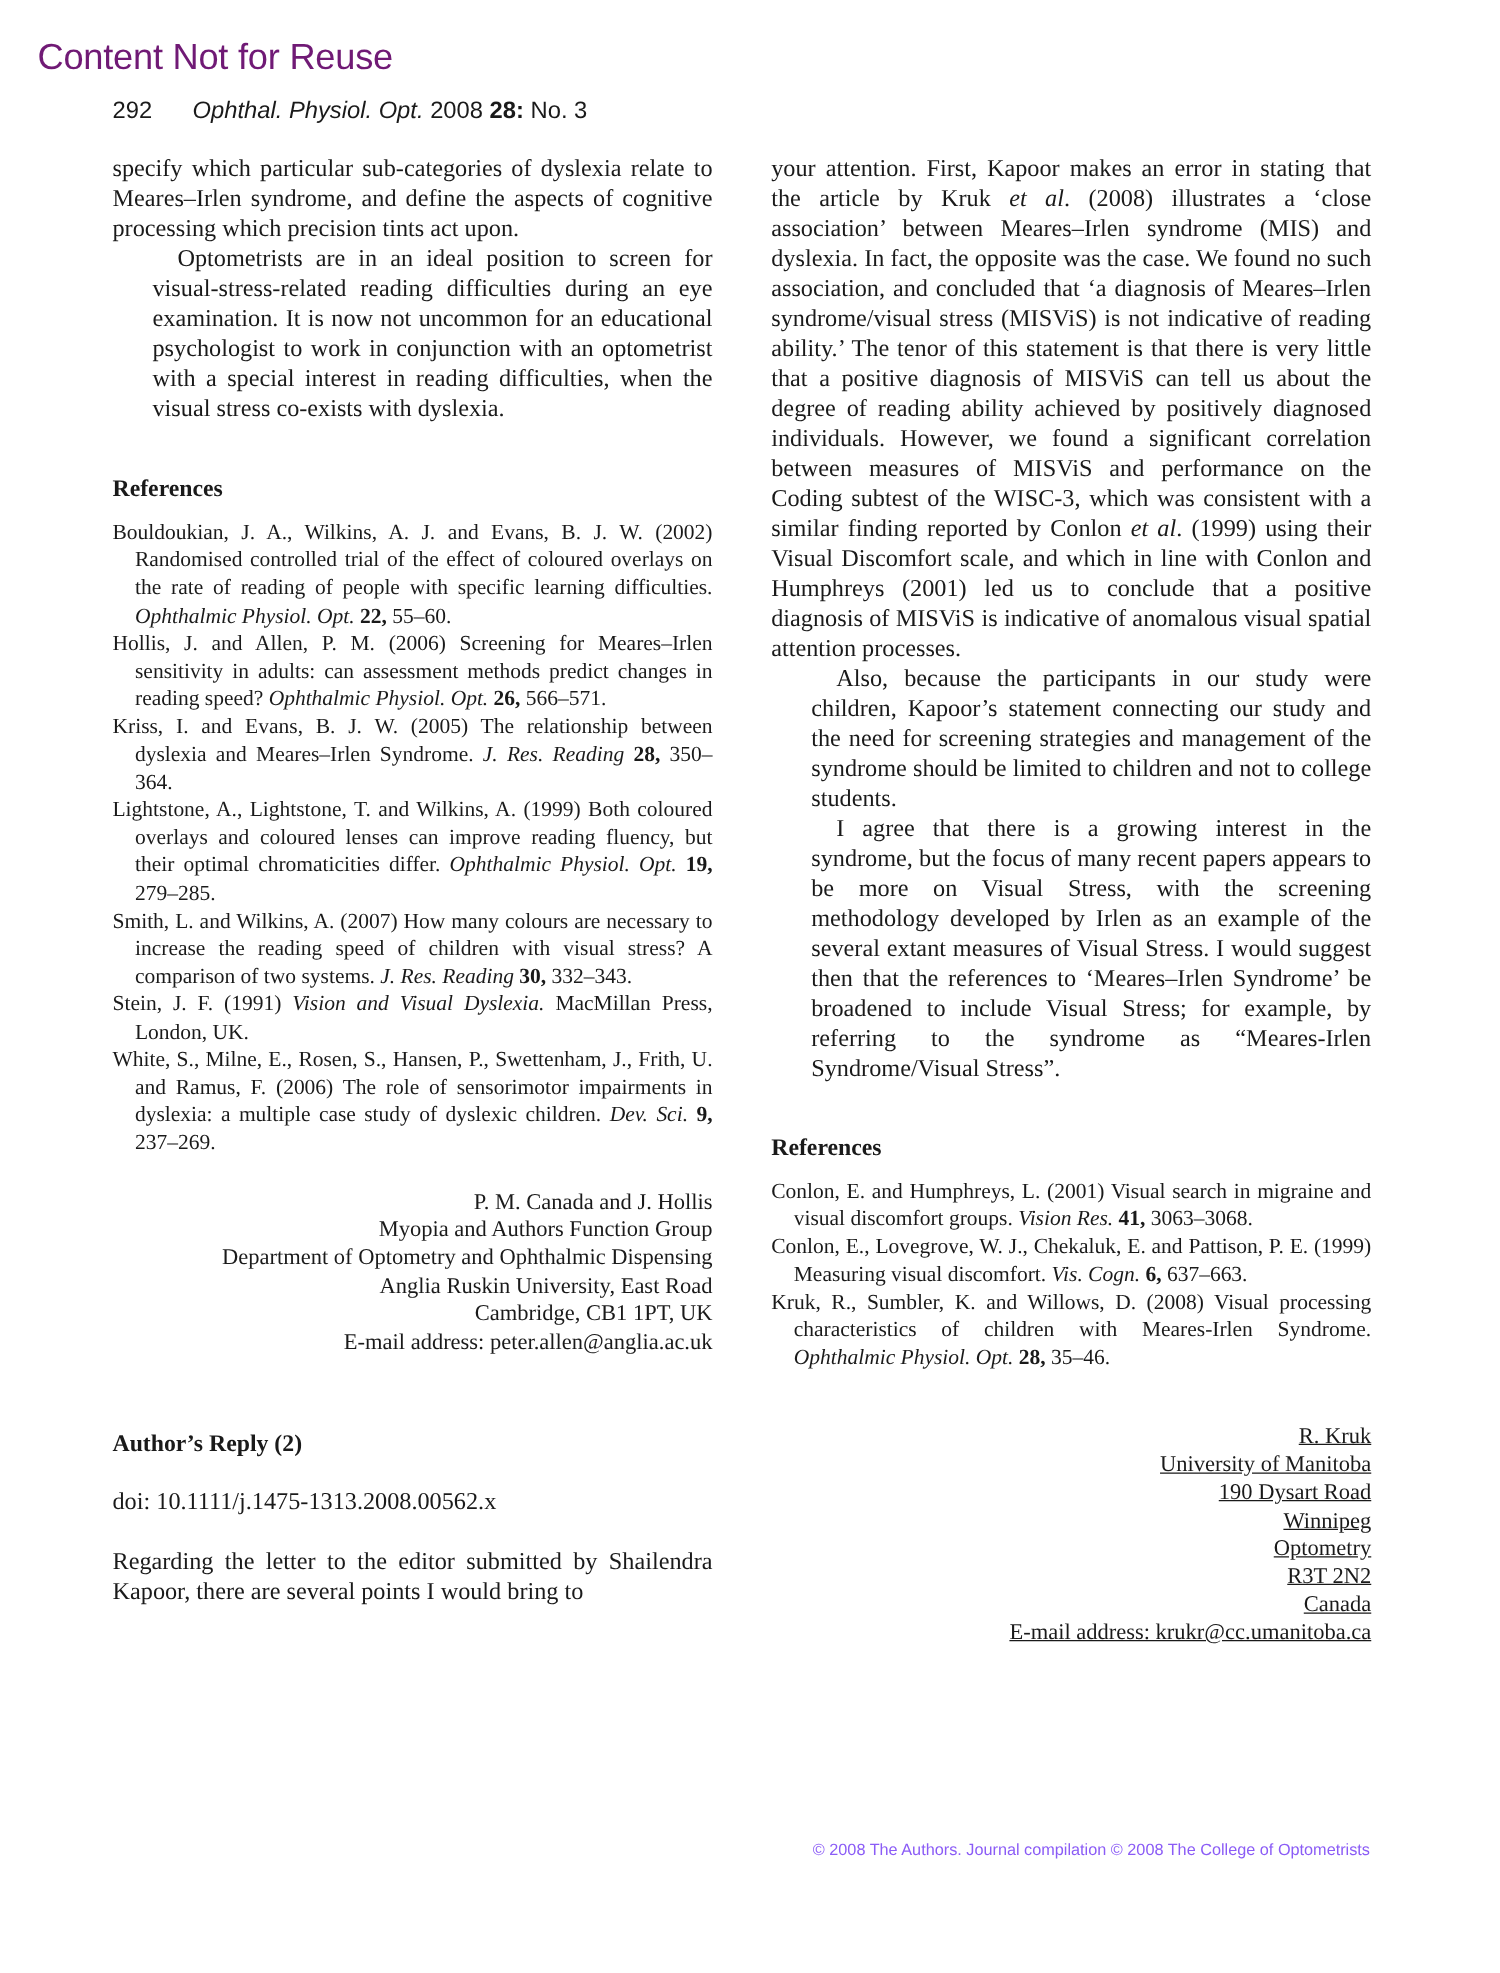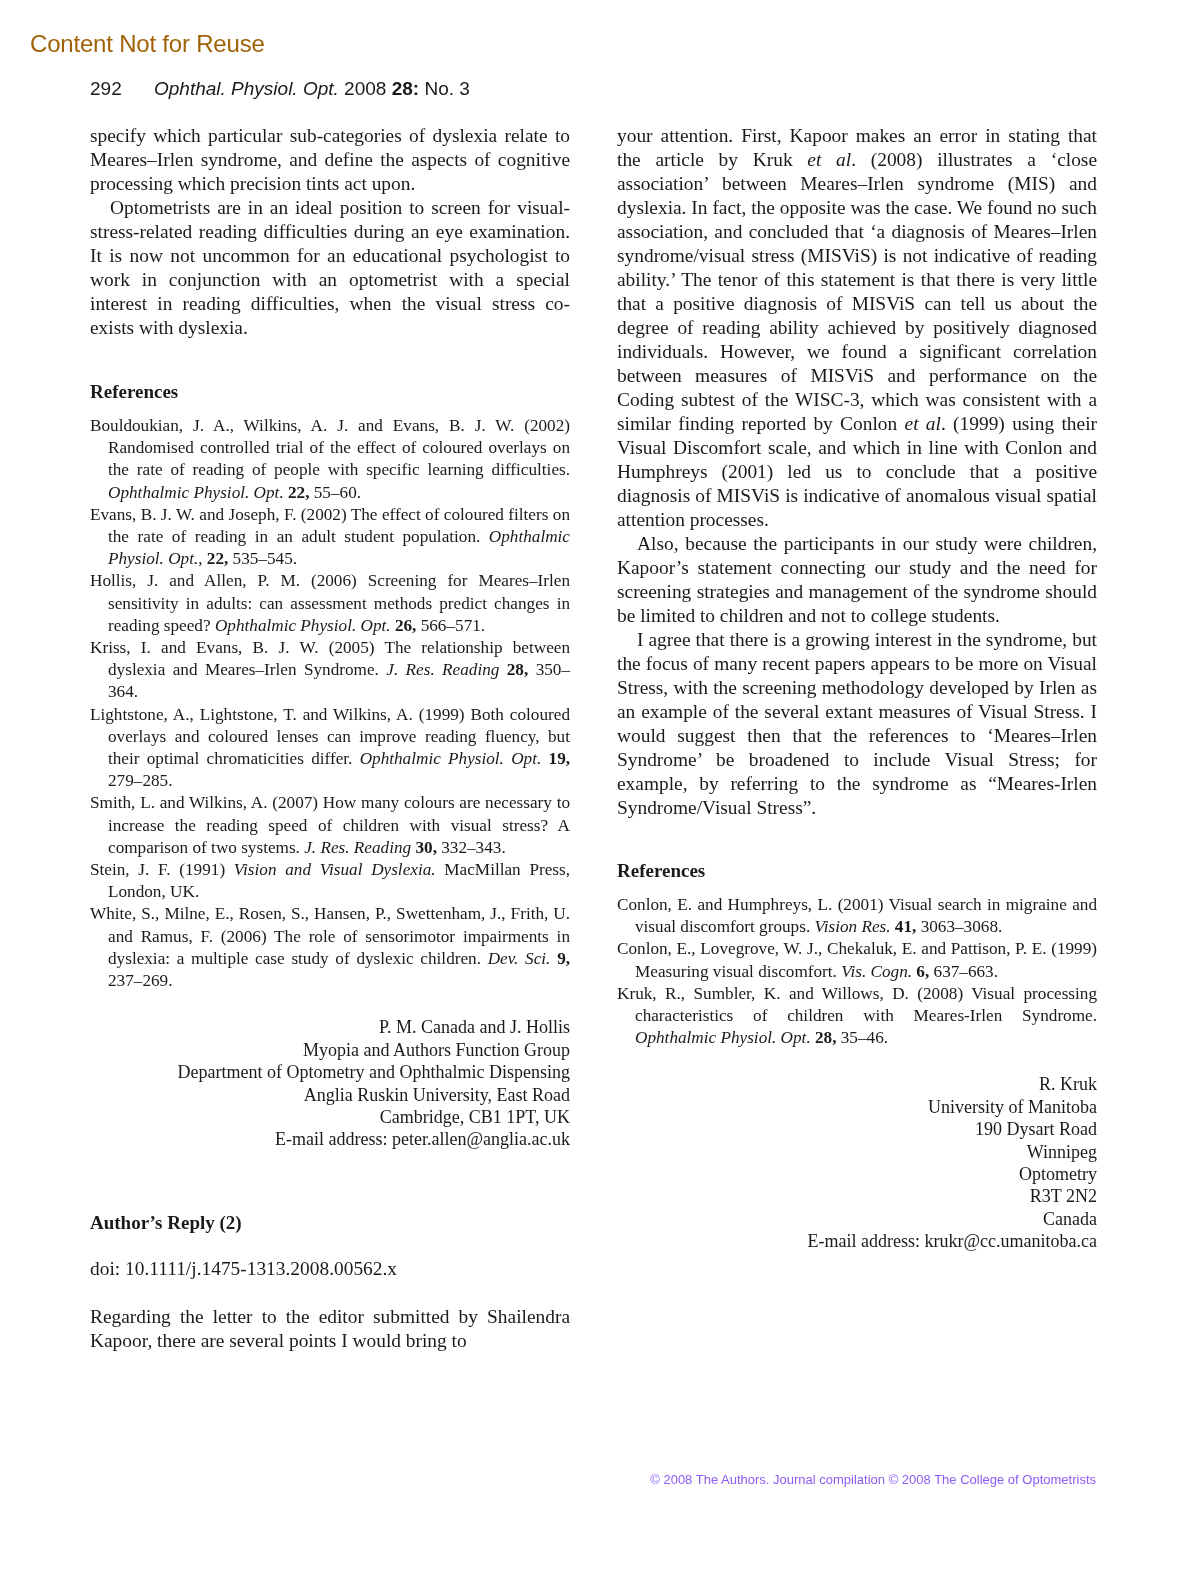--- a/index.html
+++ b/index.html
@@ -1,38 +1,38 @@
 <!DOCTYPE html>
 <html><head>
 <meta charset="utf-8">
 <style>
   html, body { margin: 0; padding: 0; background: #ffffff; }
   body { width: 1200px; height: 1578px; position: relative; overflow: hidden; color: #1a1a1a; }
   .watermark {
     position: absolute; left: 30px; top: 30px;
-    font-family: "Liberation Sans", sans-serif; font-size: 24px; color: #a16207;
+    font-family: "Liberation Sans", sans-serif; font-size: 29px; color: #701a75;
     letter-spacing: -0.2px;
   }
   .running-head {
     position: absolute; left: 90px; top: 78px;
     font-family: "Liberation Sans", sans-serif; font-size: 19px; color: #1a1a1a;
     white-space: nowrap;
   }
   .running-head .page-num { display: inline-block; width: 64px; }
   .running-head .journal { font-style: italic; }
   .running-head .vol { font-weight: bold; margin-top: 12px; }
   .col {
     position: absolute; top: 124px; width: 480px;
     font-family: "Liberation Serif", serif; font-size: 19.4px; line-height: 24px;
     text-align: justify;
   }
   .col-left { left: 90px; }
   .col-right { left: 617px; }
   p { margin: 0; }
-  p.indent { text-indent: 20px; }
+  p.indent { text-indent: 20px; margin-left: 32px; }
   .section-head { font-weight: bold; font-size: 19px; margin: 0; }
   .refs { margin: 0; padding: 0; list-style: none; font-size: 17.2px; line-height: 22.2px; }
   .refs li { padding-left: 18px; text-indent: -18px; text-align: justify; }
   .it { font-style: italic; }
   .b { font-weight: bold; }
   .address { text-align: right; font-size: 18px; line-height: 22.4px; }
   .footer {
     position: absolute; right: 104px; top: 1472px;
     font-family: "Liberation Sans", sans-serif; font-size: 13px; color: #8b5cf6;
     white-space: nowrap;
@@ -51,21 +51,20 @@
 </div>
 
 <div class="col col-left">
   <p>specify which particular sub-categories of dyslexia relate to Meares–Irlen syndrome, and define the aspects of cognitive processing which precision tints act upon.</p>
   <p class="indent">Optometrists are in an ideal position to screen for visual-stress-related reading difficulties during an eye examination. It is now not uncommon for an educational psychologist to work in conjunction with an optometrist with a special interest in reading difficulties, when the visual stress co-exists with dyslexia.</p>
 
   <h3 class="section-head" style="margin-top:40px;margin-bottom:11px;">References</h3>
 
   <ul class="refs">
     <li><span>Bouldoukian, J. A., Wilkins, A. J. and Evans, B. J. W. (2002) Randomised controlled trial of the effect of coloured overlays on the rate of reading of people with specific learning difficulties. </span><span class="it">Ophthalmic Physiol. Opt.</span><span> </span><span class="b">22,</span><span> 55–60.</span></li>
-    <li><span>Evans, B. J. W. and Joseph, F. (2002) The effect of coloured filters on the rate of reading in an adult student population. </span><span class="it">Ophthalmic Physiol. Opt.</span><span>, </span><span class="b">22,</span><span> 535–545.</span></li>
     <li><span>Hollis, J. and Allen, P. M. (2006) Screening for Meares–Irlen sensitivity in adults: can assessment methods predict changes in reading speed? </span><span class="it">Ophthalmic Physiol. Opt.</span><span> </span><span class="b">26,</span><span> 566–571.</span></li>
     <li><span>Kriss, I. and Evans, B. J. W. (2005) The relationship between dyslexia and Meares–Irlen Syndrome. </span><span class="it">J. Res. Reading</span><span> </span><span class="b">28,</span><span> 350–364.</span></li>
     <li><span>Lightstone, A., Lightstone, T. and Wilkins, A. (1999) Both coloured overlays and coloured lenses can improve reading fluency, but their optimal chromaticities differ. </span><span class="it">Ophthalmic Physiol. Opt.</span><span> </span><span class="b">19,</span><span> 279–285.</span></li>
     <li><span>Smith, L. and Wilkins, A. (2007) How many colours are necessary to increase the reading speed of children with visual stress? A comparison of two systems. </span><span class="it">J. Res. Reading</span><span> </span><span class="b">30,</span><span> 332–343.</span></li>
     <li><span>Stein, J. F. (1991) </span><span class="it">Vision and Visual Dyslexia.</span><span> MacMillan Press, London, UK.</span><span class="b"></span><span></span></li>
     <li><span>White, S., Milne, E., Rosen, S., Hansen, P., Swettenham, J., Frith, U. and Ramus, F. (2006) The role of sensorimotor impairments in dyslexia: a multiple case study of dyslexic children. </span><span class="it">Dev. Sci.</span><span> </span><span class="b">9,</span><span> 237–269.</span></li>
   </ul>
 
   <div class="address" style="margin-top:24px;">
     <div>P. M. Canada and J. Hollis</div>
@@ -87,21 +86,21 @@
   <p class="indent">I agree that there is a growing interest in the syndrome, but the focus of many recent papers appears to be more on Visual Stress, with the screening methodology developed by Irlen as an example of the several extant measures of Visual Stress. I would suggest then that the references to ‘Meares–Irlen Syndrome’ be broadened to include Visual Stress; for example, by referring to the syndrome as “Meares-Irlen Syndrome/Visual Stress”.</p>
 
   <h3 class="section-head" style="margin-top:39px;margin-bottom:11px;">References</h3>
 
   <ul class="refs">
     <li><span>Conlon, E. and Humphreys, L. (2001) Visual search in migraine and visual discomfort groups. </span><span class="it">Vision Res.</span><span> </span><span class="b">41,</span><span> 3063–3068.</span></li>
     <li><span>Conlon, E., Lovegrove, W. J., Chekaluk, E. and Pattison, P. E. (1999) Measuring visual discomfort. </span><span class="it">Vis. Cogn.</span><span> </span><span class="b">6,</span><span> 637–663.</span></li>
     <li><span>Kruk, R., Sumbler, K. and Willows, D. (2008) Visual processing characteristics of children with Meares-Irlen Syndrome. </span><span class="it">Ophthalmic Physiol. Opt.</span><span> </span><span class="b">28,</span><span> 35–46.</span></li>
   </ul>
 
-  <div class="address" style="margin-top:24px;">
+  <div class="address" style="margin-top:40px;text-decoration:underline;">
     <div>R. Kruk</div>
     <div>University of Manitoba</div>
     <div>190 Dysart Road</div>
     <div>Winnipeg</div>
     <div>Optometry</div>
     <div>R3T 2N2</div>
     <div>Canada</div>
     <div>E-mail address: krukr@cc.umanitoba.ca</div>
   </div>
 </div>

